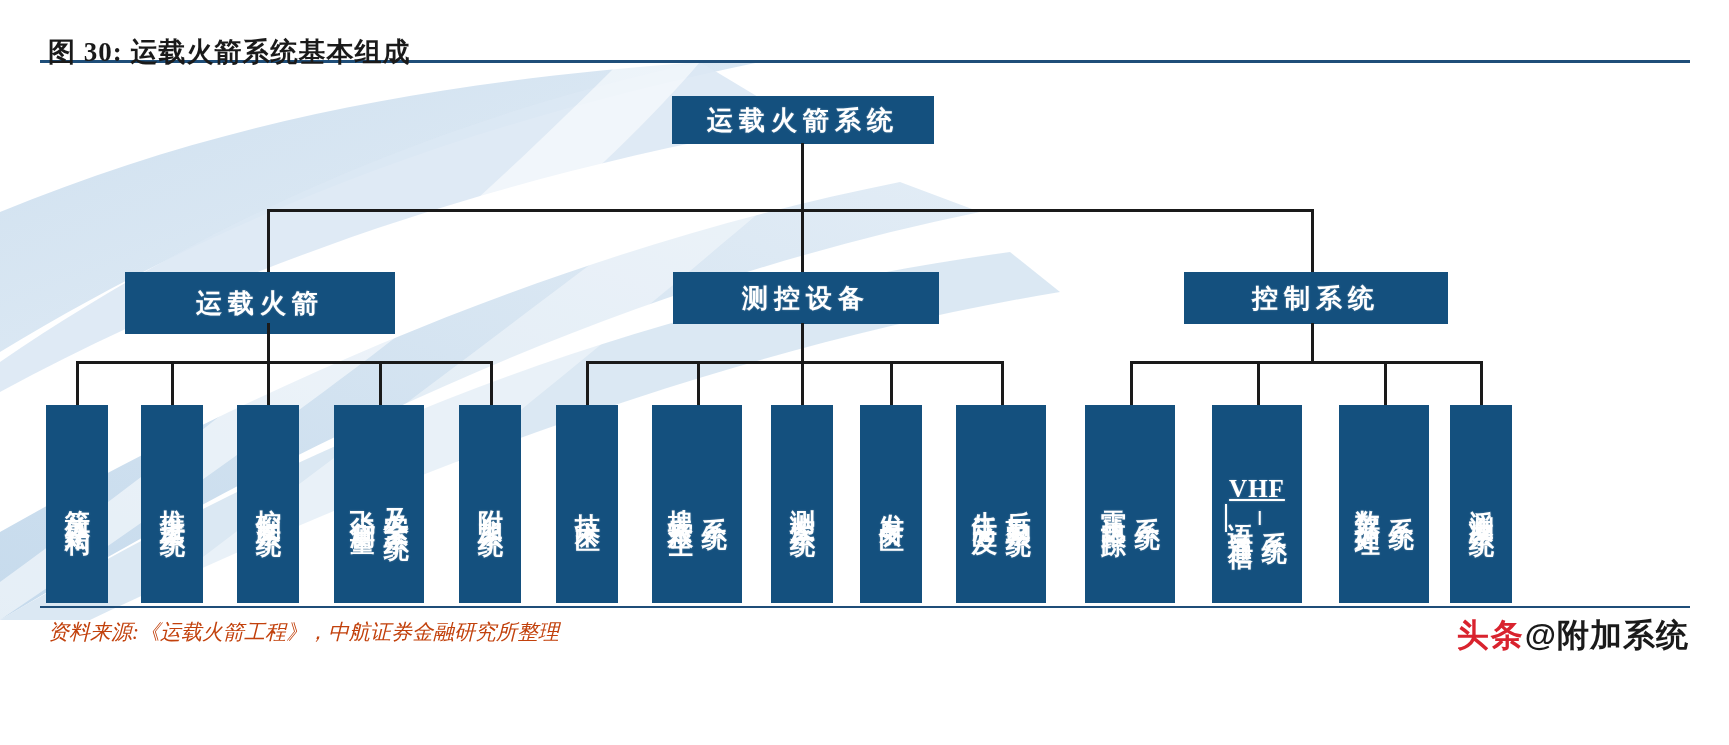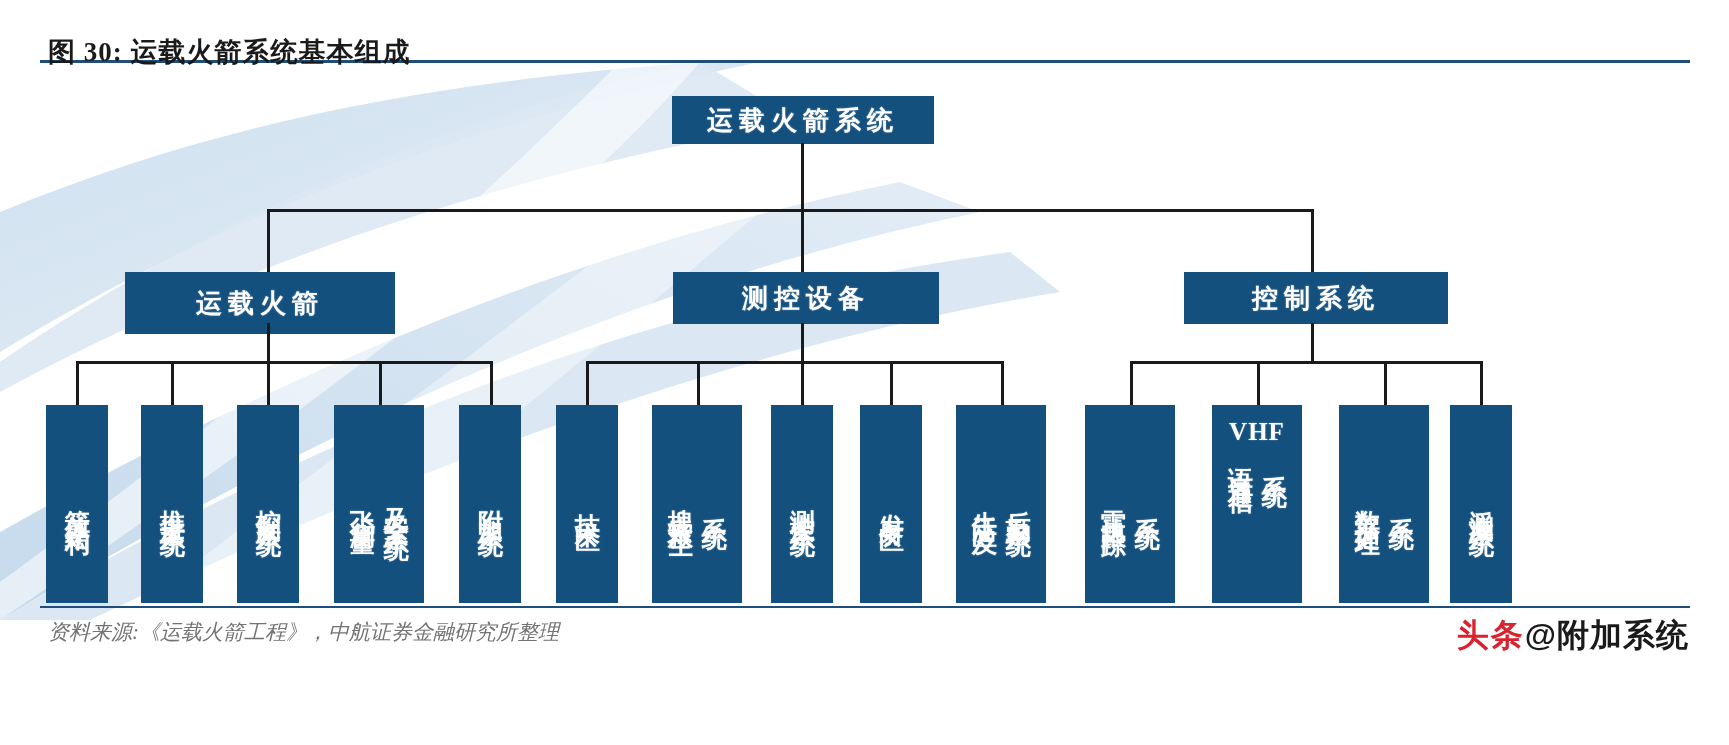--- a/index.html
+++ b/index.html
@@ -22,21 +22,21 @@
     font-size:27px;font-weight:700;letter-spacing:1px;
     color:#1a1a1a;white-space:nowrap;
     font-family:"Liberation Serif","DejaVu Serif",serif;
   }
   .title-rule{position:absolute;left:40px;top:60px;width:1650px;height:3px;background:#1f4e79;}
 
   
   .foot-rule{position:absolute;left:40px;top:606px;width:1650px;height:2px;background:#1f4e79;z-index:6;}
   .source{
     position:absolute;left:48px;top:618px;
-    font-size:21px;color:#737373;white-space:nowrap;font-style:italic;
+    font-size:21px;color:#c2410c;white-space:nowrap;font-style:italic;
     font-family:"Liberation Serif","DejaVu Serif",serif;z-index:6;
   }
   .watermark{
     position:absolute;right:40px;top:614px;
     display:flex;align-items:center;z-index:7;
   }
   .wm-logo{
     font-size:32px;font-weight:700;color:#d9232e;letter-spacing:2px;
     font-family:"Liberation Sans","DejaVu Sans",sans-serif;
   }
@@ -195,21 +195,21 @@
     </div>
     <div class="node leaf" style="left:956px;top:405px;width:90px;height:198px;">
       <span class="vtext two-col">生活区及</span>
       <span class="vtext two-col">后勤系统</span>
     </div>
 
     <div class="node leaf" style="left:1085px;top:405px;width:90px;height:198px;">
       <span class="vtext two-col">雷达跟踪</span>
       <span class="vtext two-col">系统</span>
     </div>
-    <div class="node leaf" style="left:1212px;top:405px;width:90px;height:198px;flex-direction:column;justify-content:flex-start;gap:2px;">
+    <div class="node leaf" style="left:1212px;top:405px;width:90px;height:198px;flex-direction:column;justify-content:center;gap:2px;text-decoration:underline;">
       <span class="vhf-latin">VHF</span>
       <span style="display:flex;">
         <span class="vtext two-col">语音通信</span>
         <span class="vtext two-col">系统</span>
       </span>
     </div>
     <div class="node leaf" style="left:1339px;top:405px;width:90px;height:198px;">
       <span class="vtext two-col">数据处理</span>
       <span class="vtext two-col">系统</span>
     </div>

